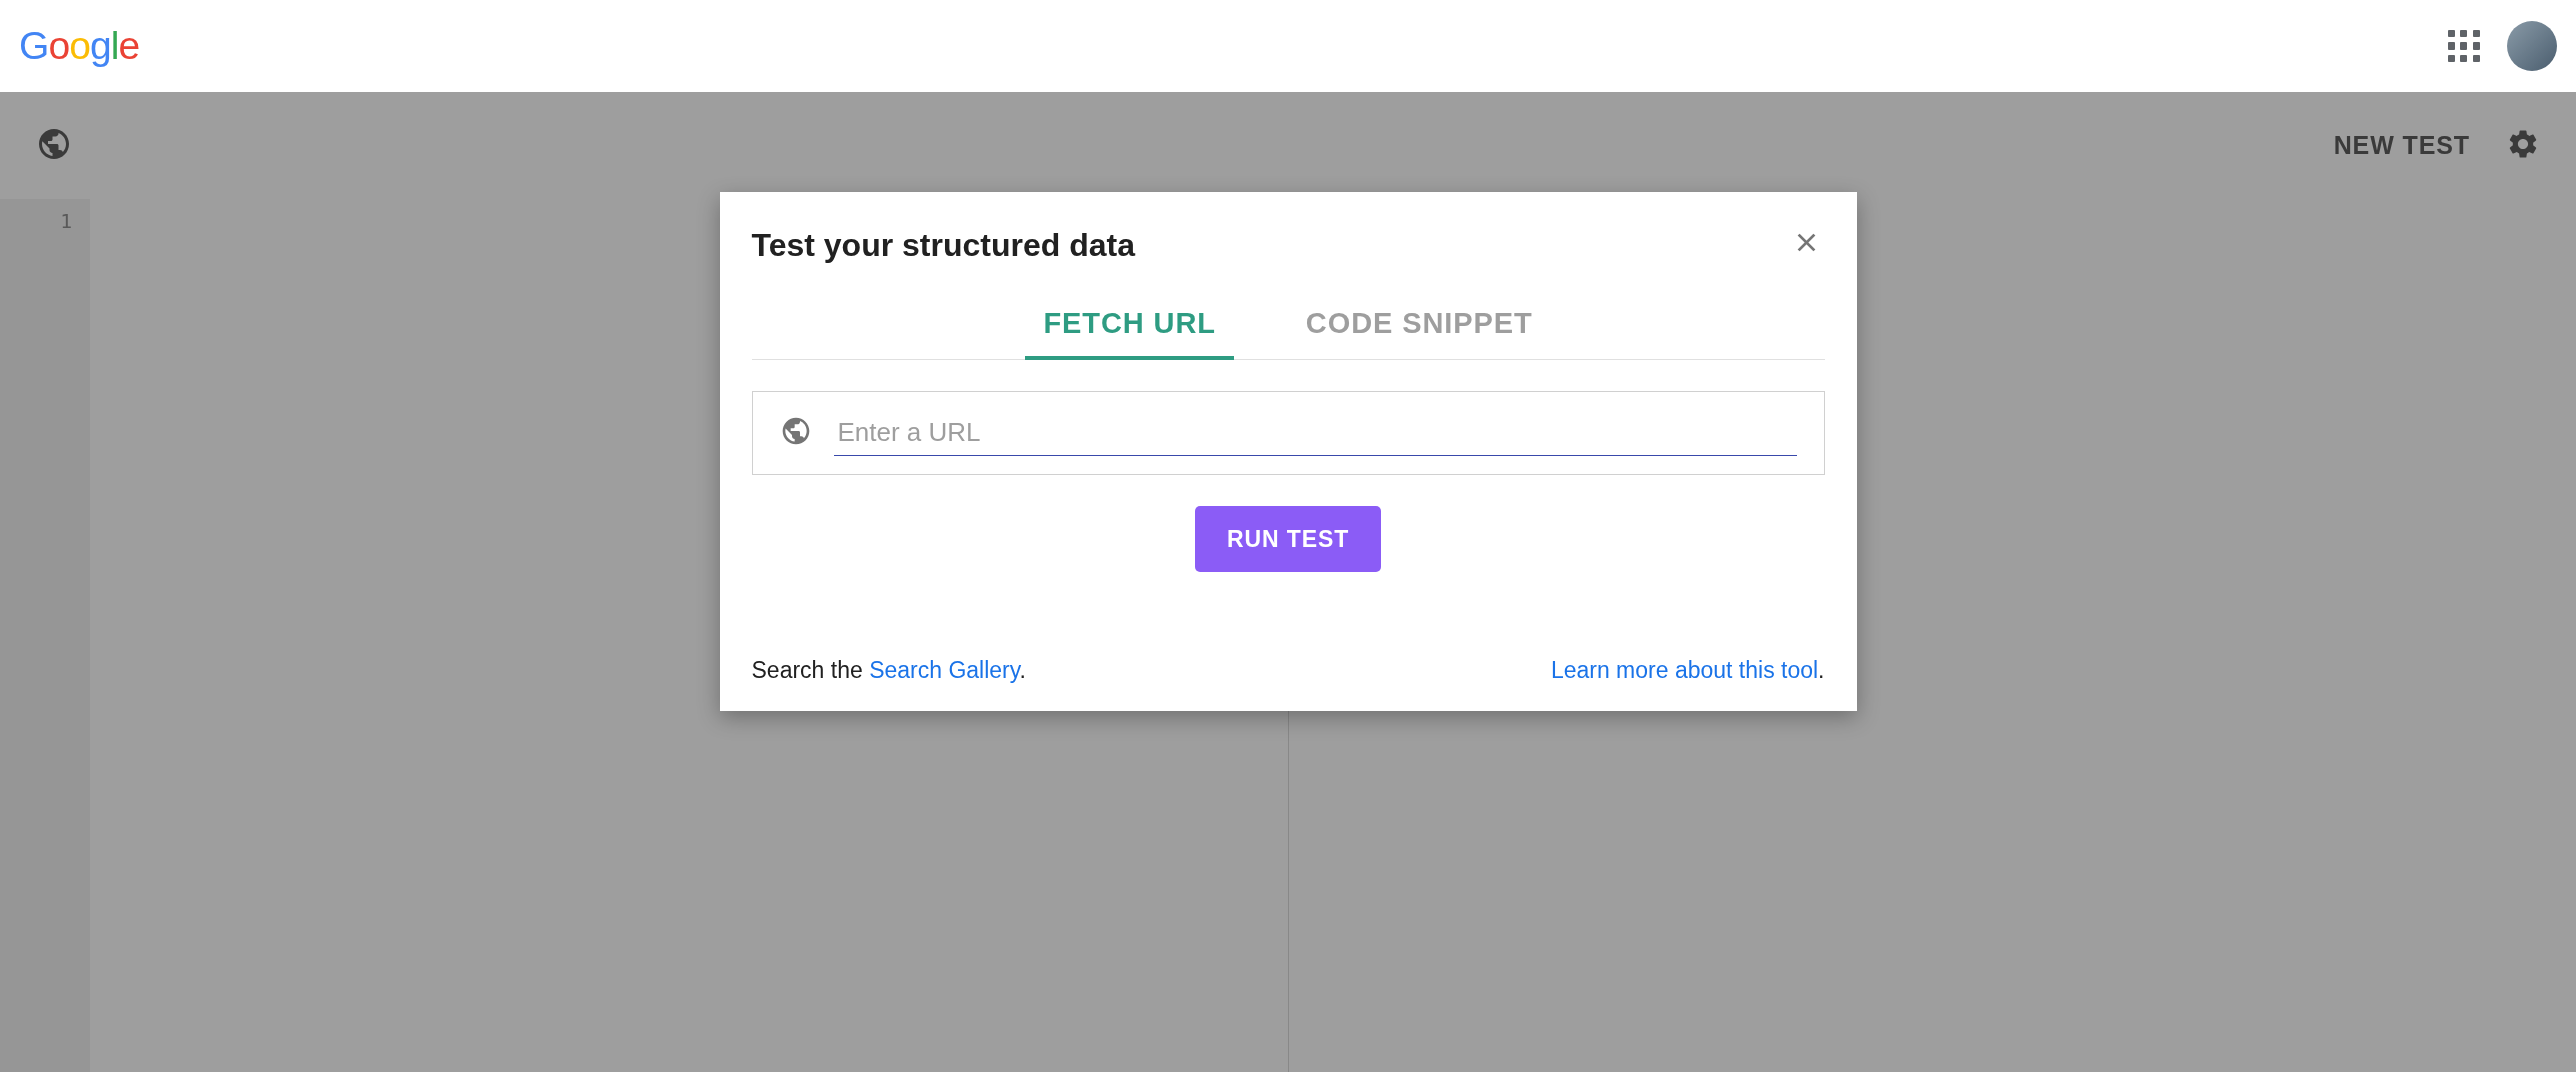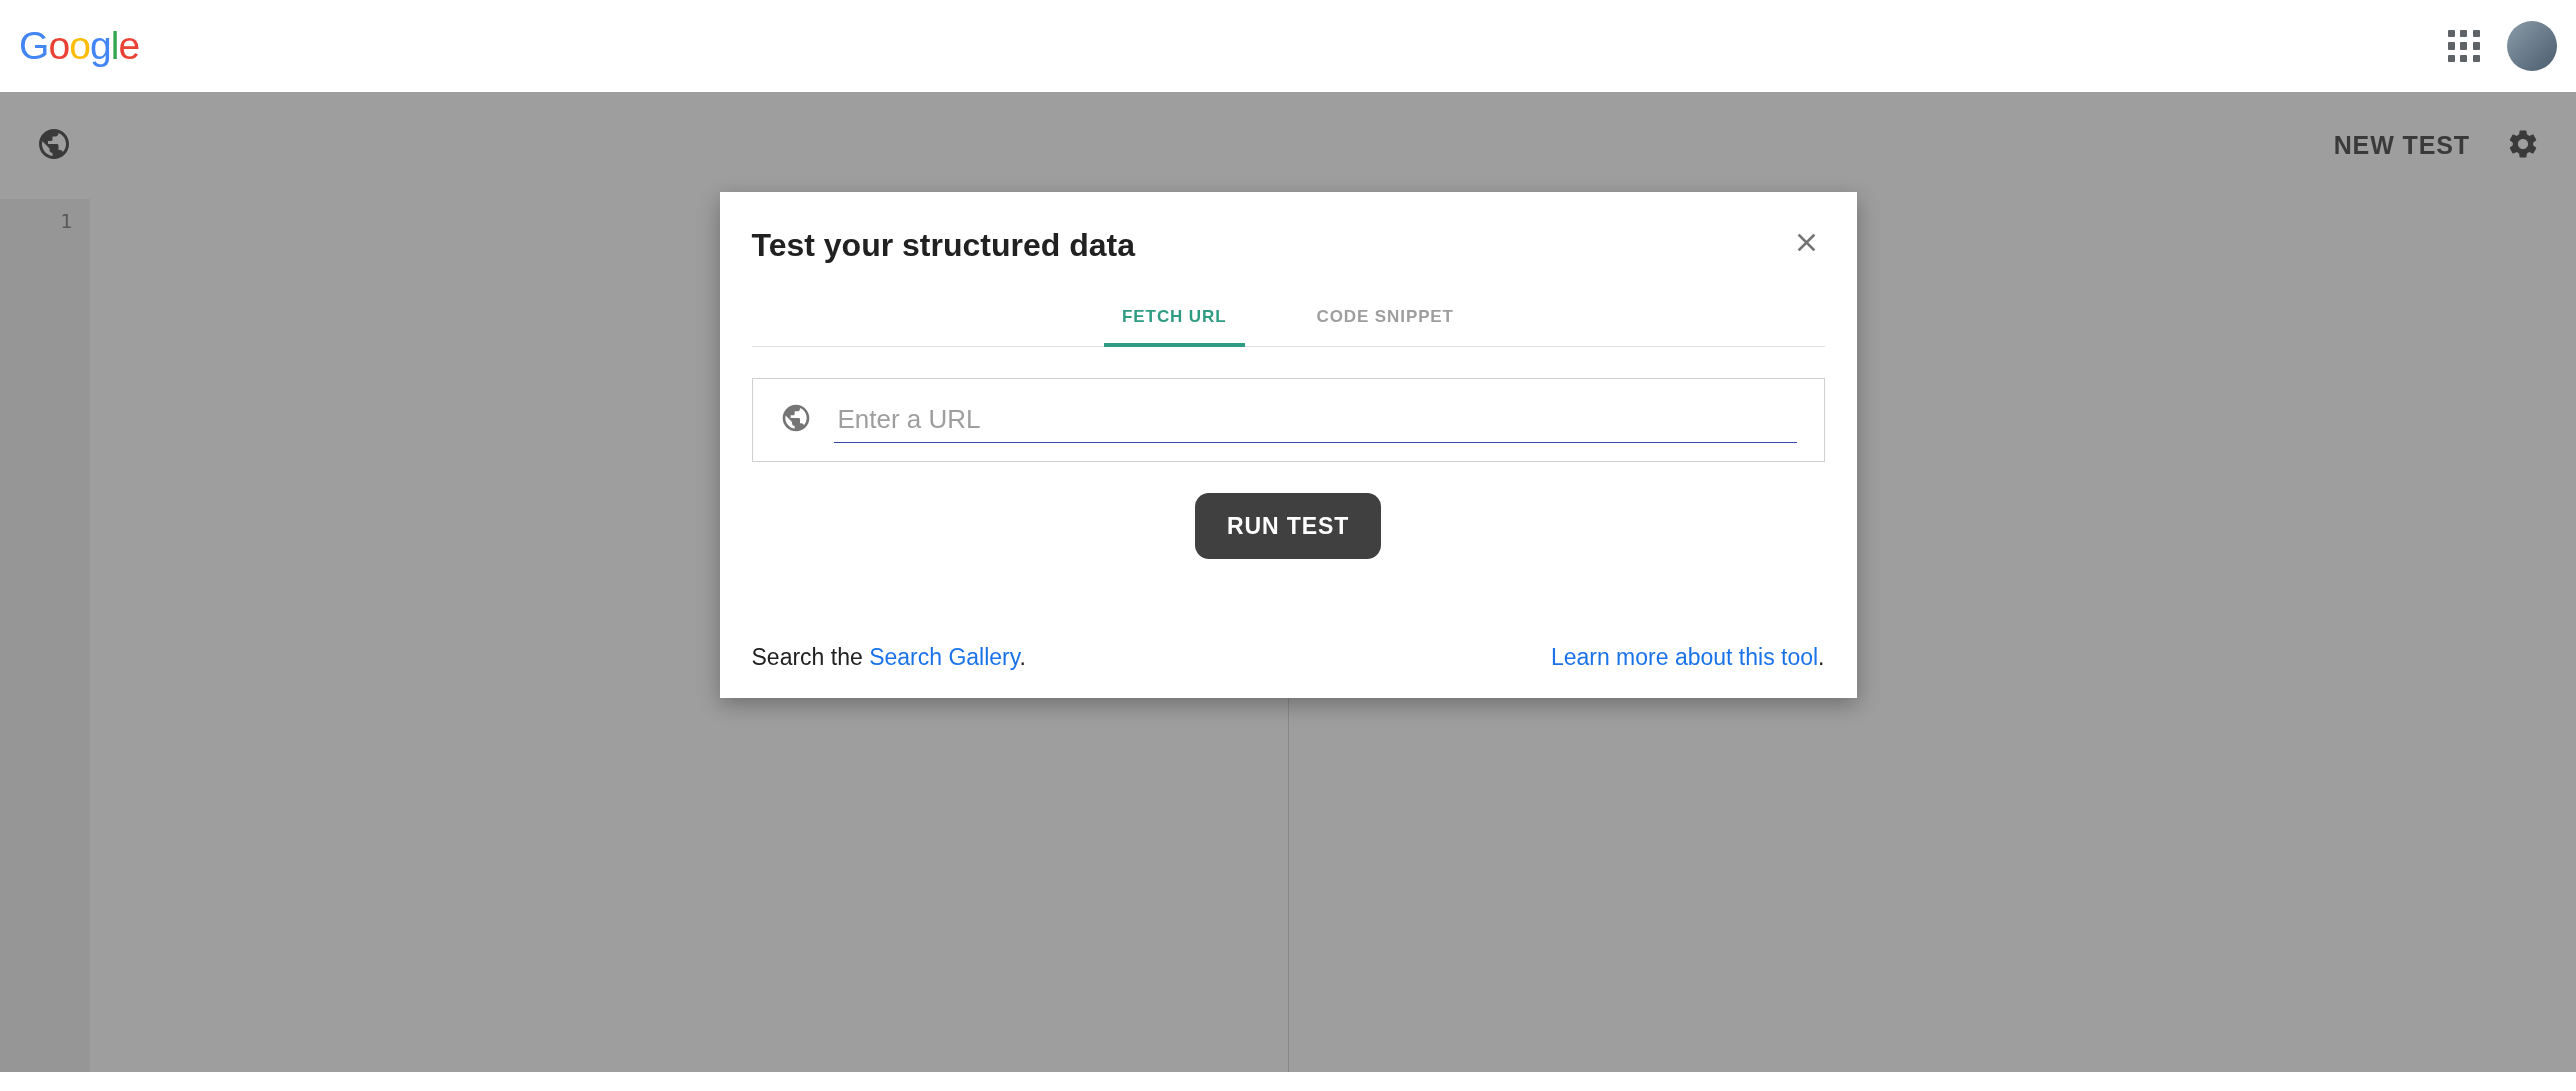--- a/index.html
+++ b/index.html
@@ -196,21 +196,21 @@
     
     .tabs {
       display: flex;
       justify-content: center;
       border-bottom: 0.9px solid #e0e0e0;
       gap: 54px;
     }
     
     .tab {
       padding: 12.5px 18px 16px 18px;
-      font-size: 17px;
+      font-size: 29px;
       font-weight: 600;
       letter-spacing: 0.9px;
       color: #9e9e9e;
       cursor: pointer;
       border-bottom: 4.5px solid transparent;
       margin-bottom: -0.9px;
     }
     
     .tab.active {
       color: #2e9c82;
@@ -244,29 +244,29 @@
       color: #9e9e9e;
     }
     
     .run-btn-wrapper {
       display: flex;
       justify-content: center;
       margin-top: 31px;
     }
     
     .run-btn {
-      background: #404040;
+      background: #8b5cf6;
       color: #fff;
       border: none;
       padding: 19.7px 32px;
       font-size: 23px;
       font-weight: 600;
       letter-spacing: 0.9px;
       cursor: pointer;
-      border-radius: 14px;
+      border-radius: 5px;
     }
     
     .modal-footer {
       display: flex;
       justify-content: space-between;
       margin-top: 85px;
       font-size: 23px;
       color: #212121;
     }
     

